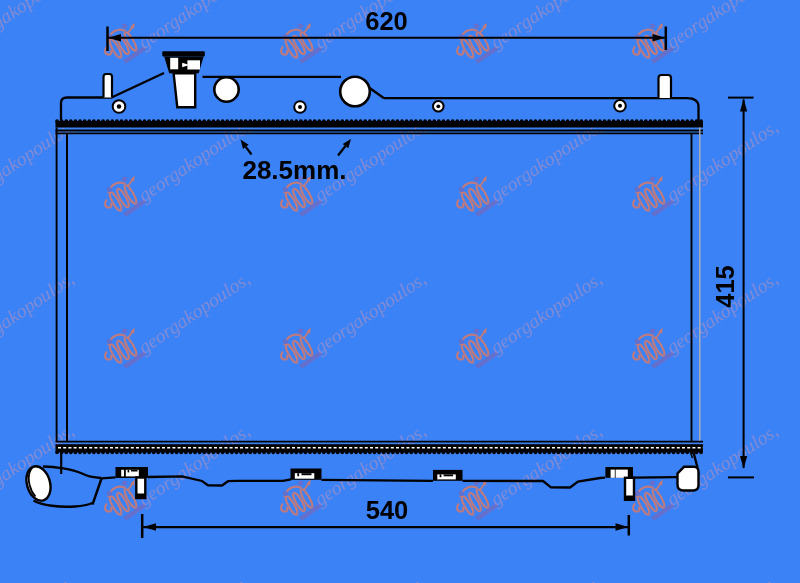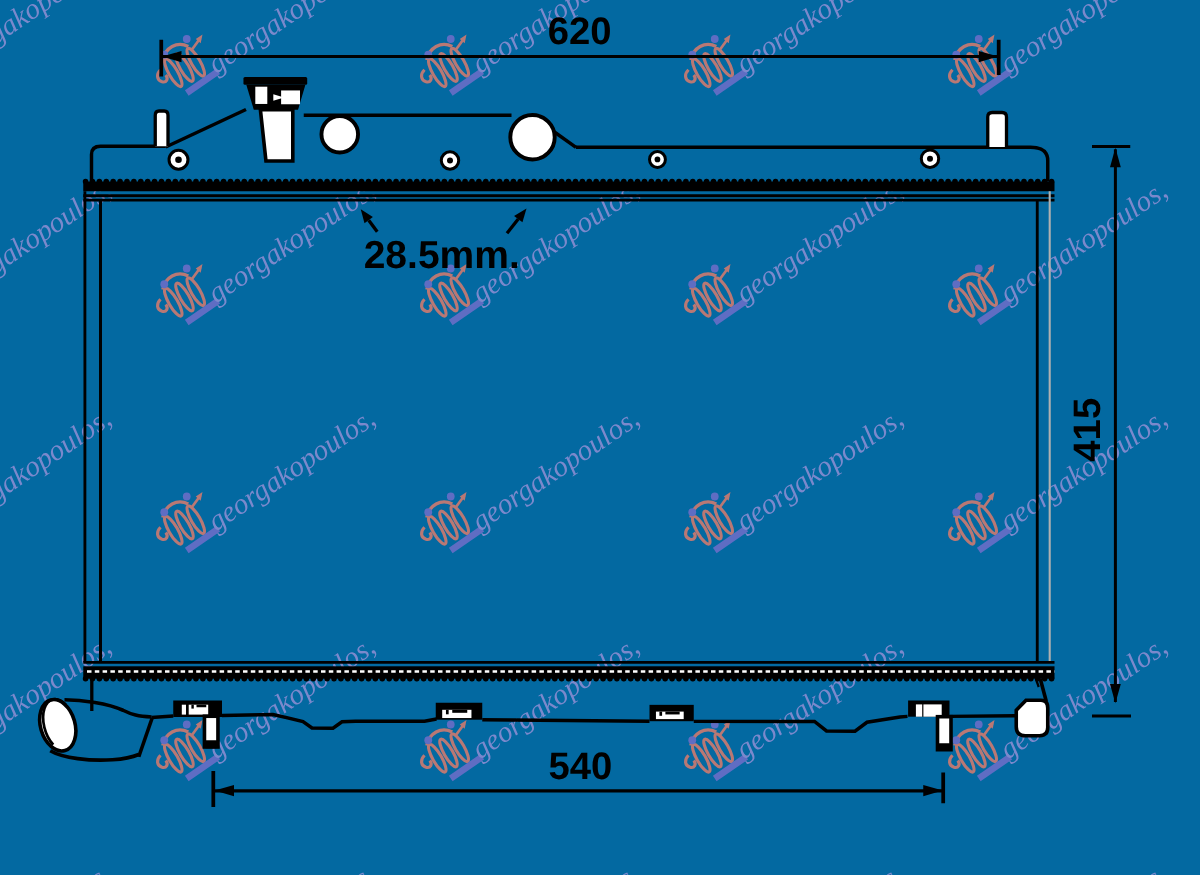--- a/index.html
+++ b/index.html
@@ -1,16 +1,16 @@
 <!DOCTYPE html>
 <html><head>
 <meta charset="utf-8">
 <style>
   html,body{margin:0;padding:0;background:#fff;}
-  .page{width:800px;height:583px;position:relative;overflow:hidden;background:#0369a1;}
+  .page{width:800px;height:583px;position:relative;overflow:hidden;background:#3b82f6;}
   svg{display:block;}
   text{font-family:"Liberation Sans",sans-serif;}
   .wmtext{font-family:"Liberation Serif",serif;font-style:italic;}
 </style>
 </head>
 <body>
 <div class="page">
 <svg width="800" height="583" viewBox="0 0 800 583">
 <defs>
 

